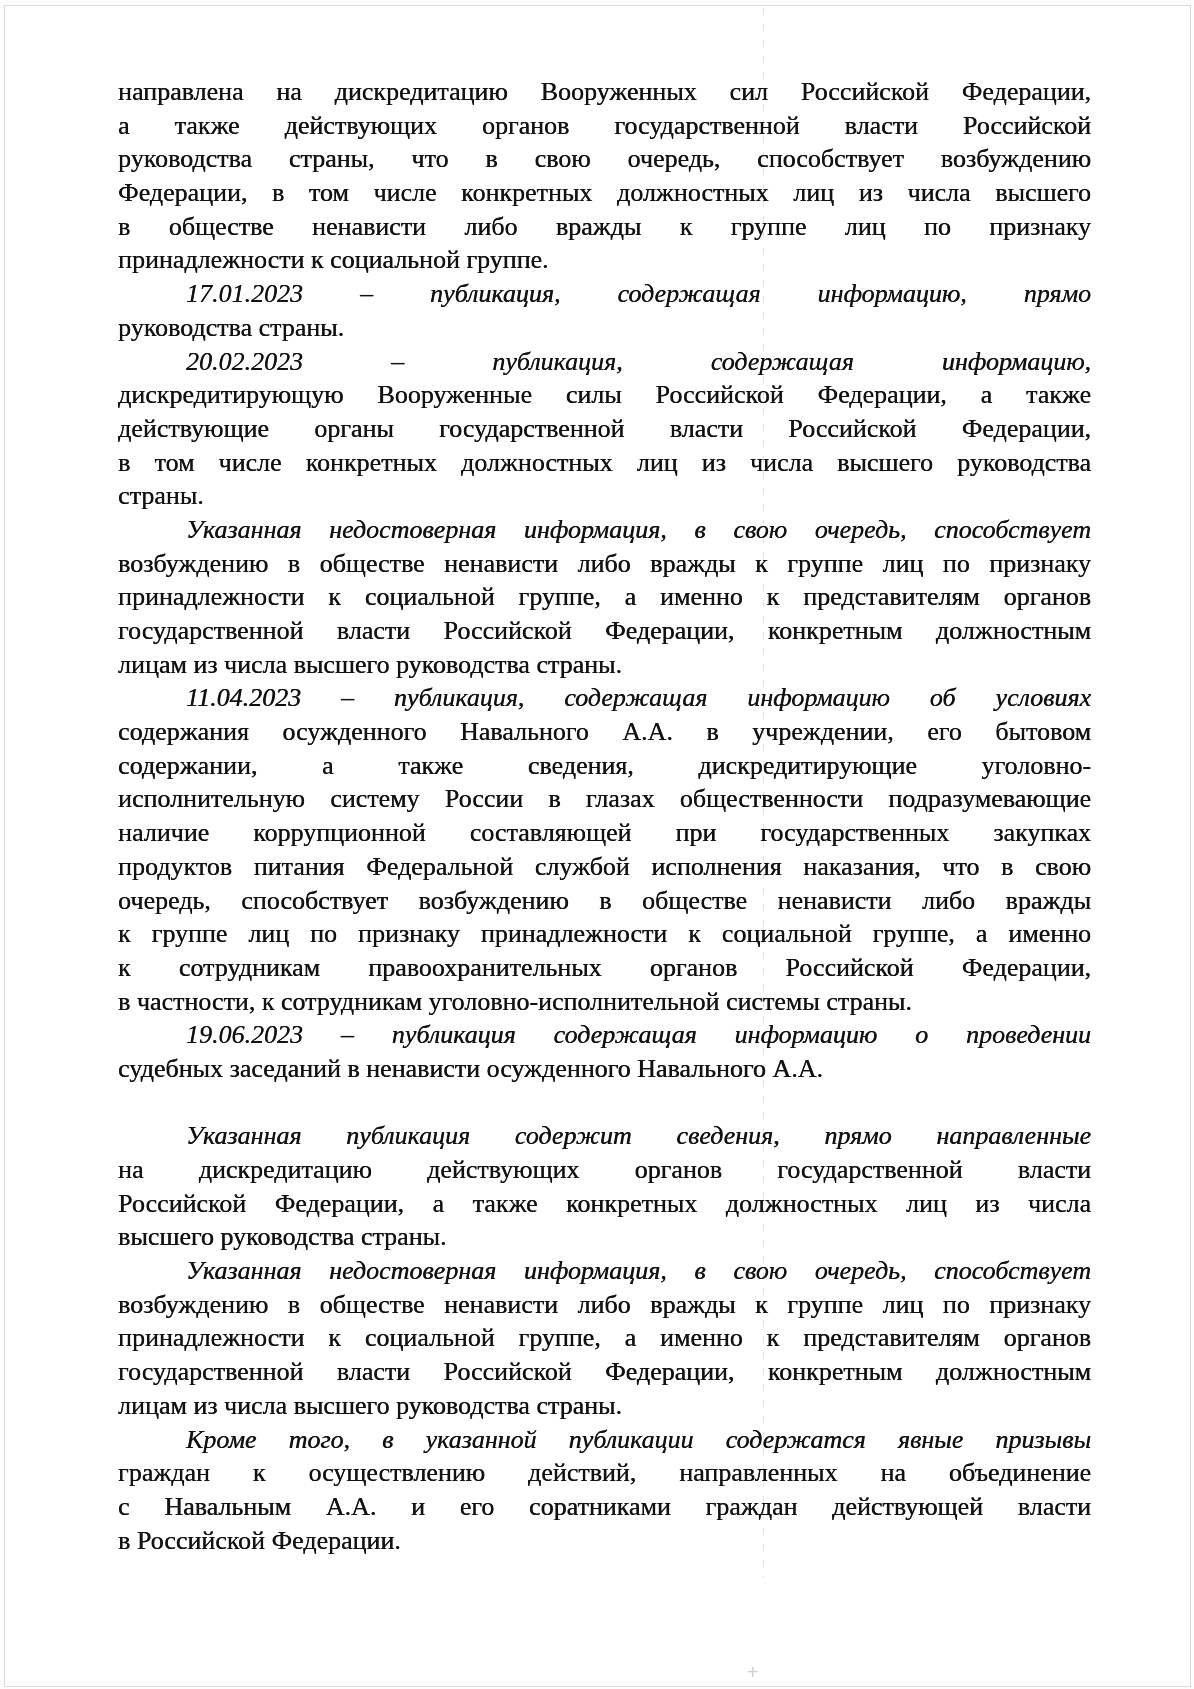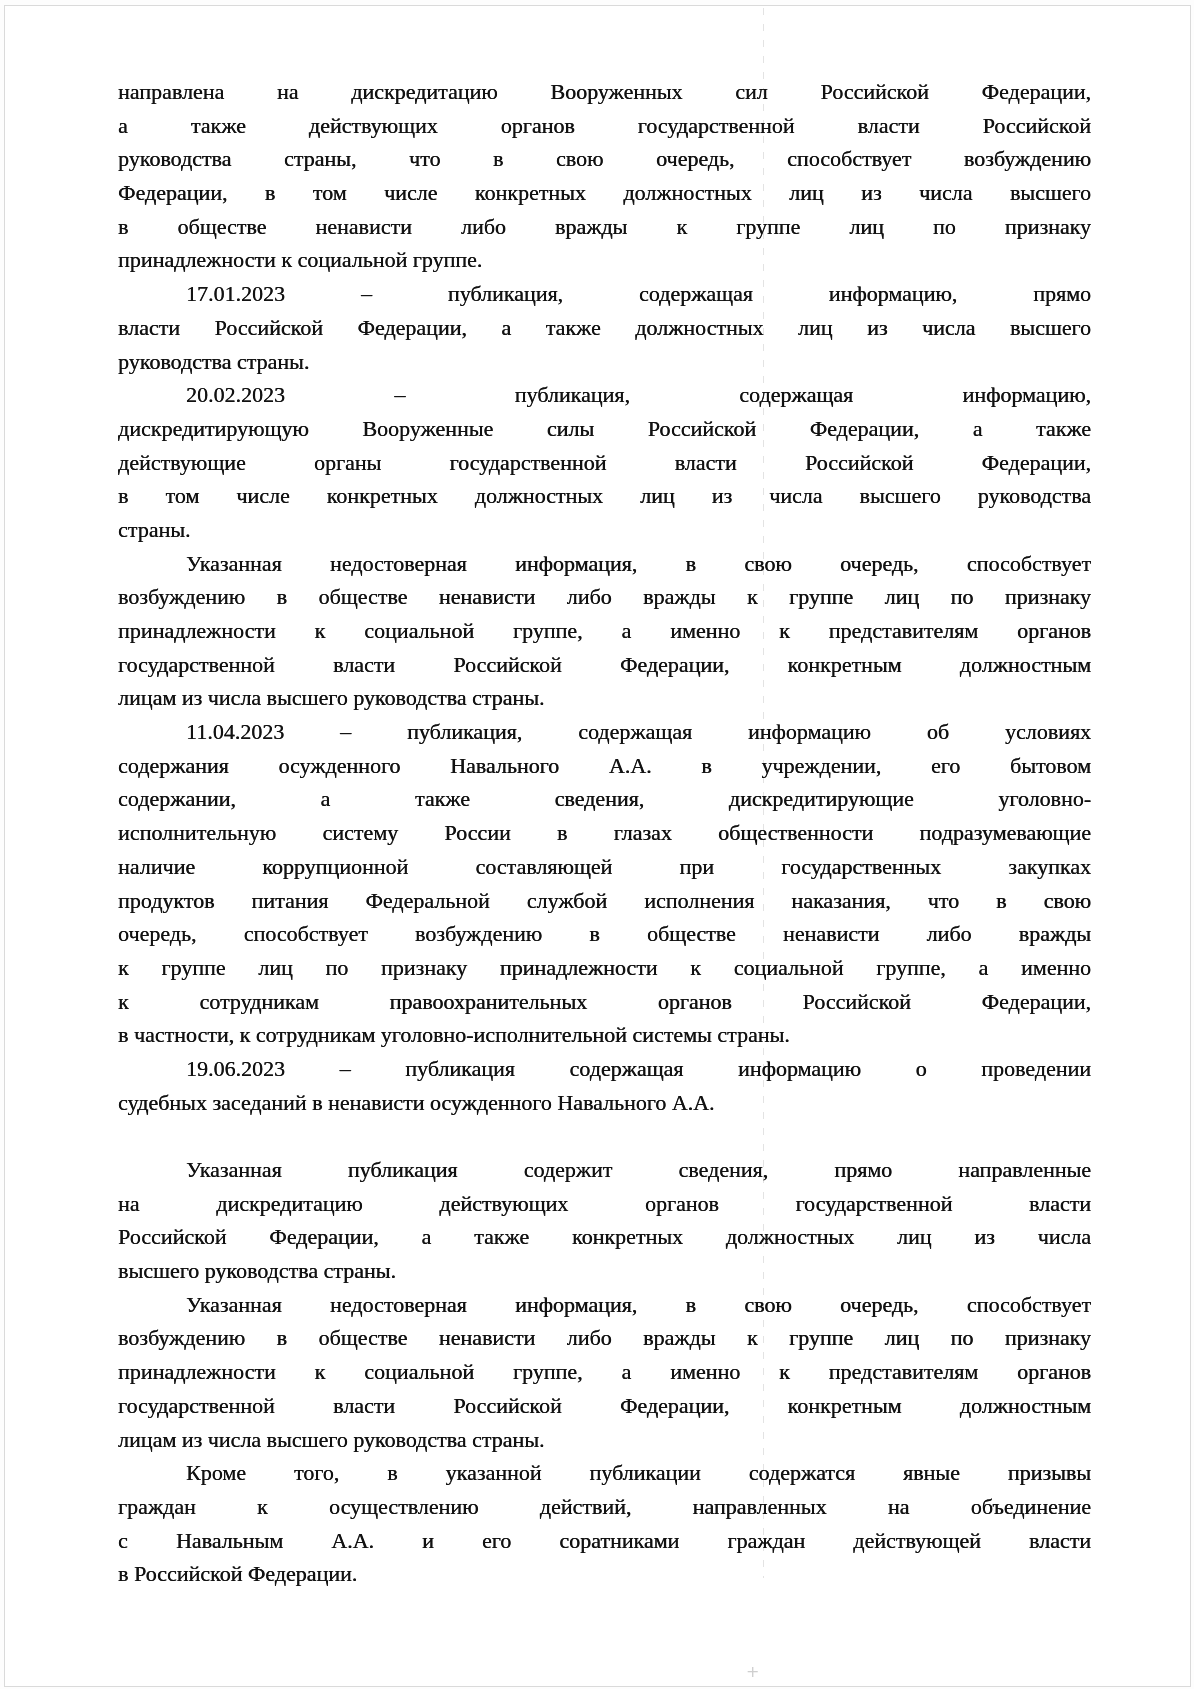--- a/index.html
+++ b/index.html
@@ -49,21 +49,21 @@
     font-size: 16px;
     color: #cfcfcf;
     font-family: "DejaVu Sans", sans-serif;
     pointer-events: none;
   }
   .doc {
     position: absolute;
     left: 118px;
     top: 75px;
     width: 973px;
-    font-size: 22px;
+    font-size: 26px;
     font-weight: 400;
     text-shadow: 0.35px 0 0 currentColor; 
   }
   .para {
     margin: 0;
     padding: 0;
   }
   .line {
     height: 33.7px;
     line-height: 33.7px;
@@ -74,41 +74,41 @@
     text-align: justify;
     text-align-last: justify;
   }
   .line.justify::after {
     content: "";
     display: inline-block;
     width: 100%;
   }
   .line.indent {
     text-indent: 68px;
+    font-style: italic;
   }
 </style>
 </head>
 <body>
 
 <div class="page" style="--page-bg: #fdfdfd; --border-color: #dadada; --text-color: #121212; --fold-color: #dcdcdc;">
   <div class="page-border"></div>
   <div class="fold-line"></div>
   <div class="reg-mark">+</div>
   <div class="doc" id="doc">
       <div class="para">
         <div class="line justify">направлена на дискредитацию Вооруженных сил Российской Федерации,</div>
         <div class="line justify">а также действующих органов государственной власти Российской</div>
         <div class="line justify">руководства страны, что в свою очередь, способствует возбуждению</div>
         <div class="line justify">Федерации, в том числе конкретных должностных лиц из числа высшего</div>
         <div class="line justify">в обществе ненависти либо вражды к группе лиц по признаку</div>
         <div class="line">принадлежности к социальной группе.</div>
       </div>
       <div class="para">
         <div class="line justify indent">17.01.2023 – публикация, содержащая информацию, прямо</div>
-        <div class="line justify">власти Российской Федерации, а также должностных лиц из числа высшего</div>
         <div class="line">руководства страны.</div>
       </div>
       <div class="para">
         <div class="line justify indent">20.02.2023 – публикация, содержащая информацию,</div>
         <div class="line justify">дискредитирующую Вооруженные силы Российской Федерации, а также</div>
         <div class="line justify">действующие органы государственной власти Российской Федерации,</div>
         <div class="line justify">в том числе конкретных должностных лиц из числа высшего руководства</div>
         <div class="line">страны.</div>
       </div>
       <div class="para">

